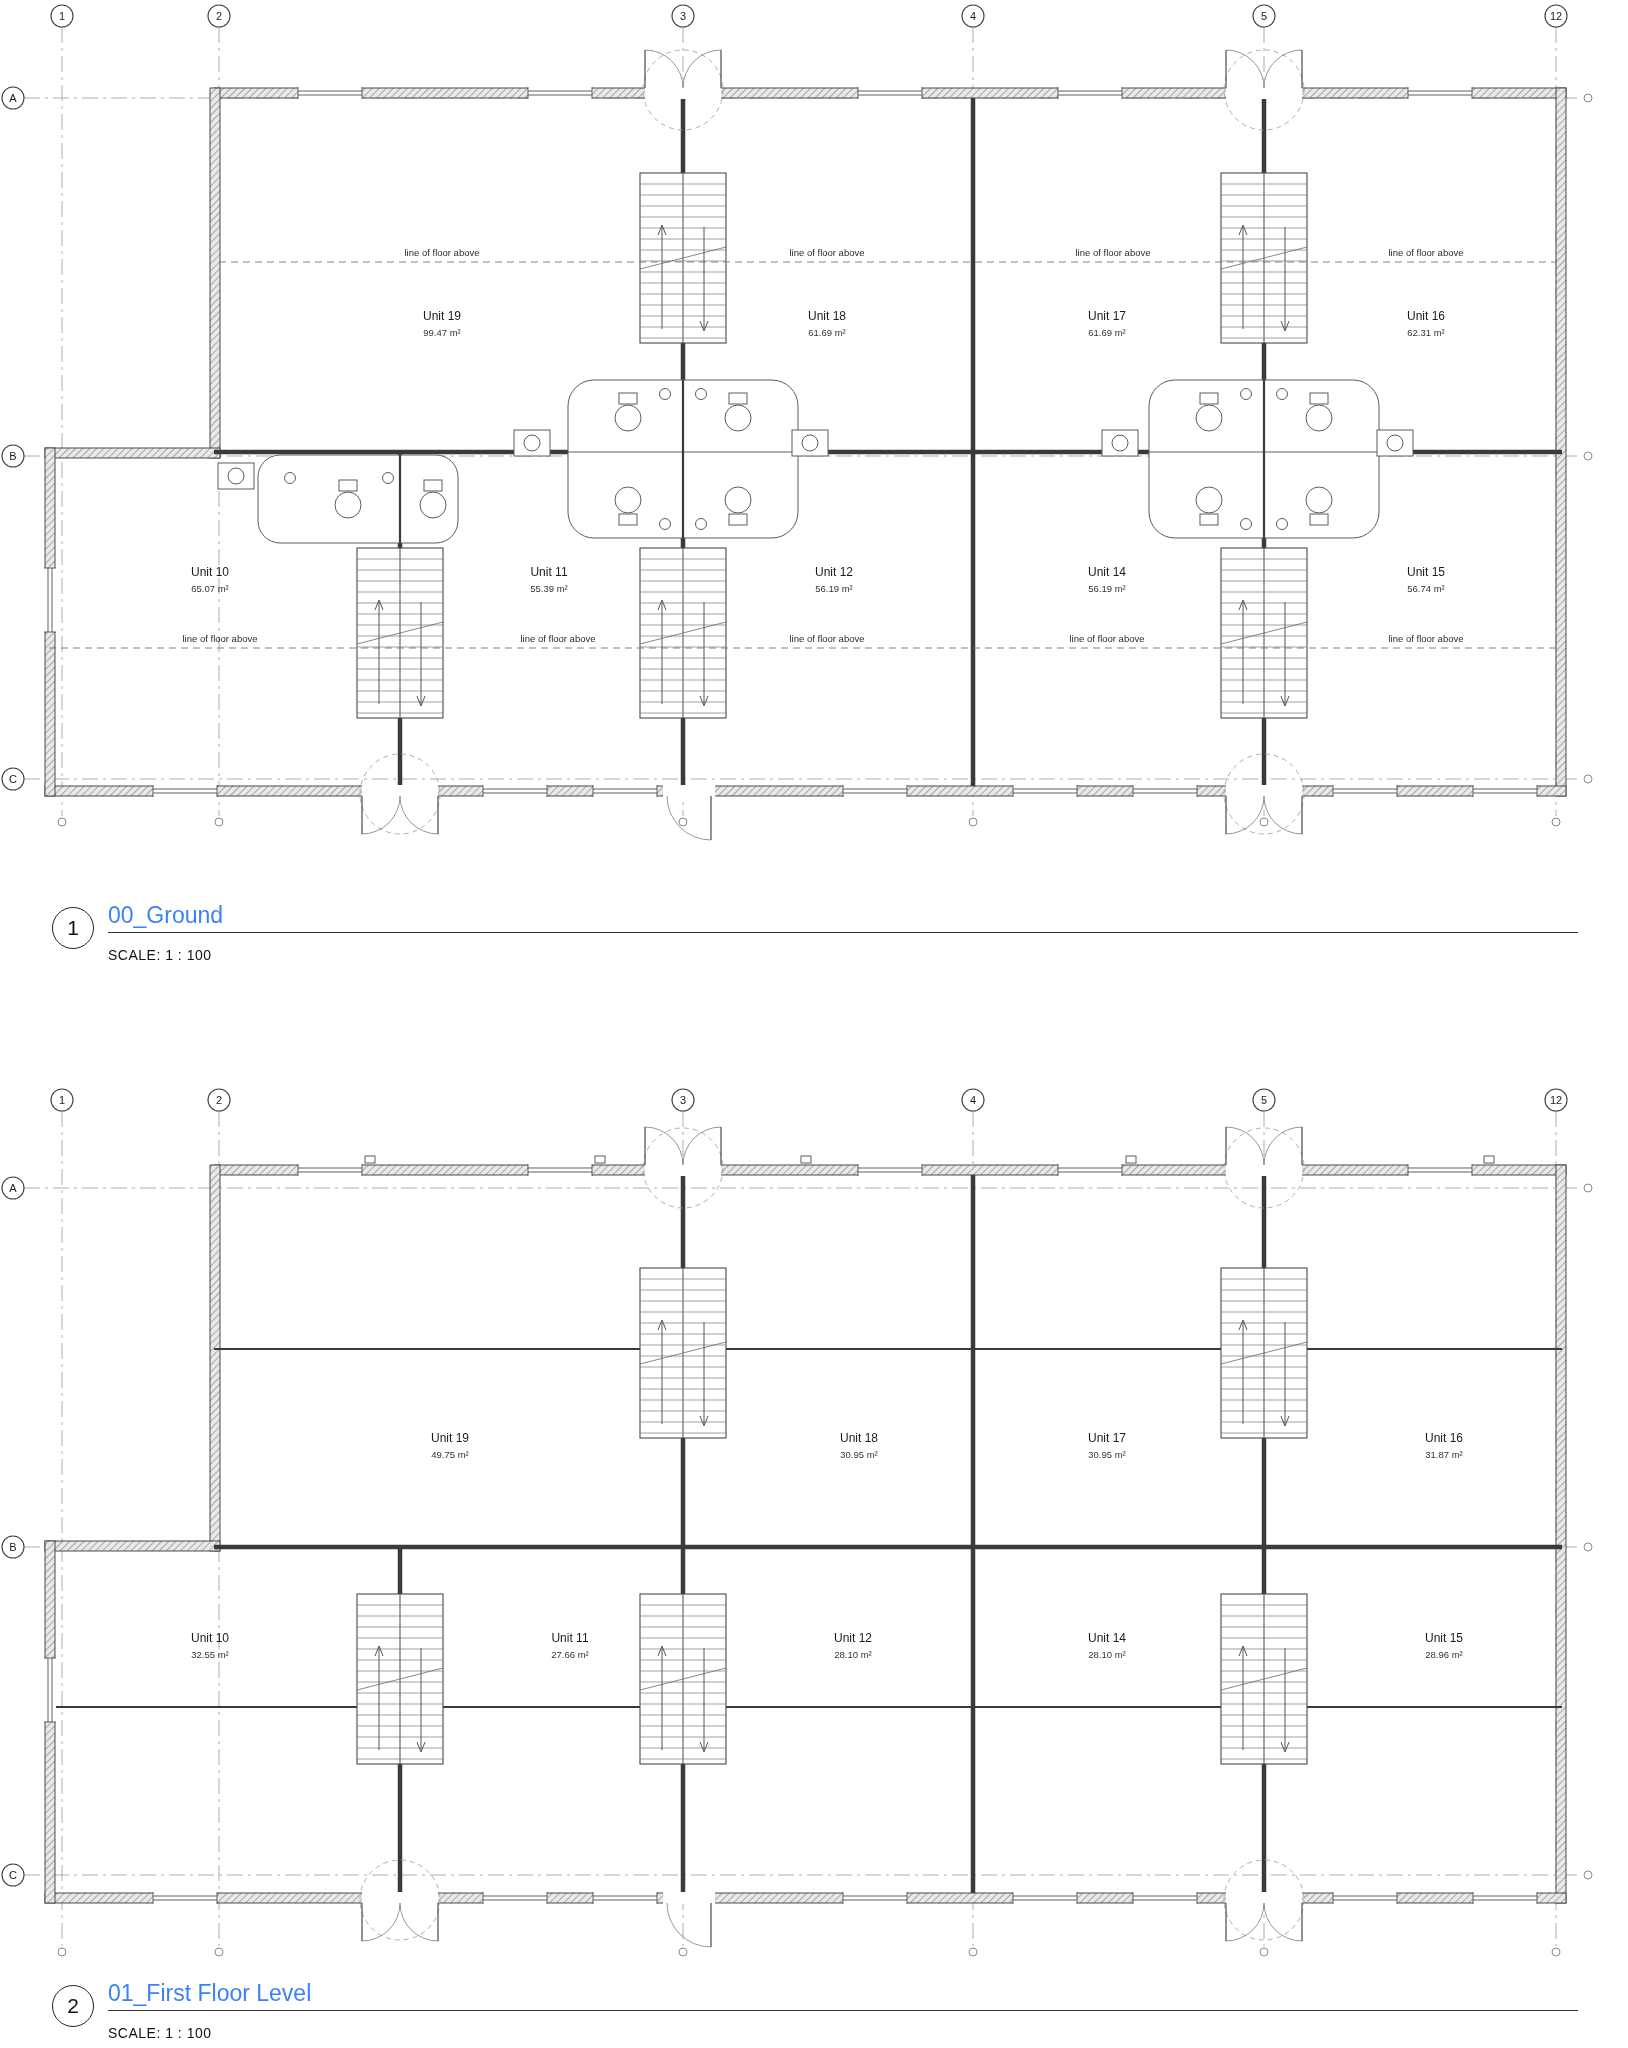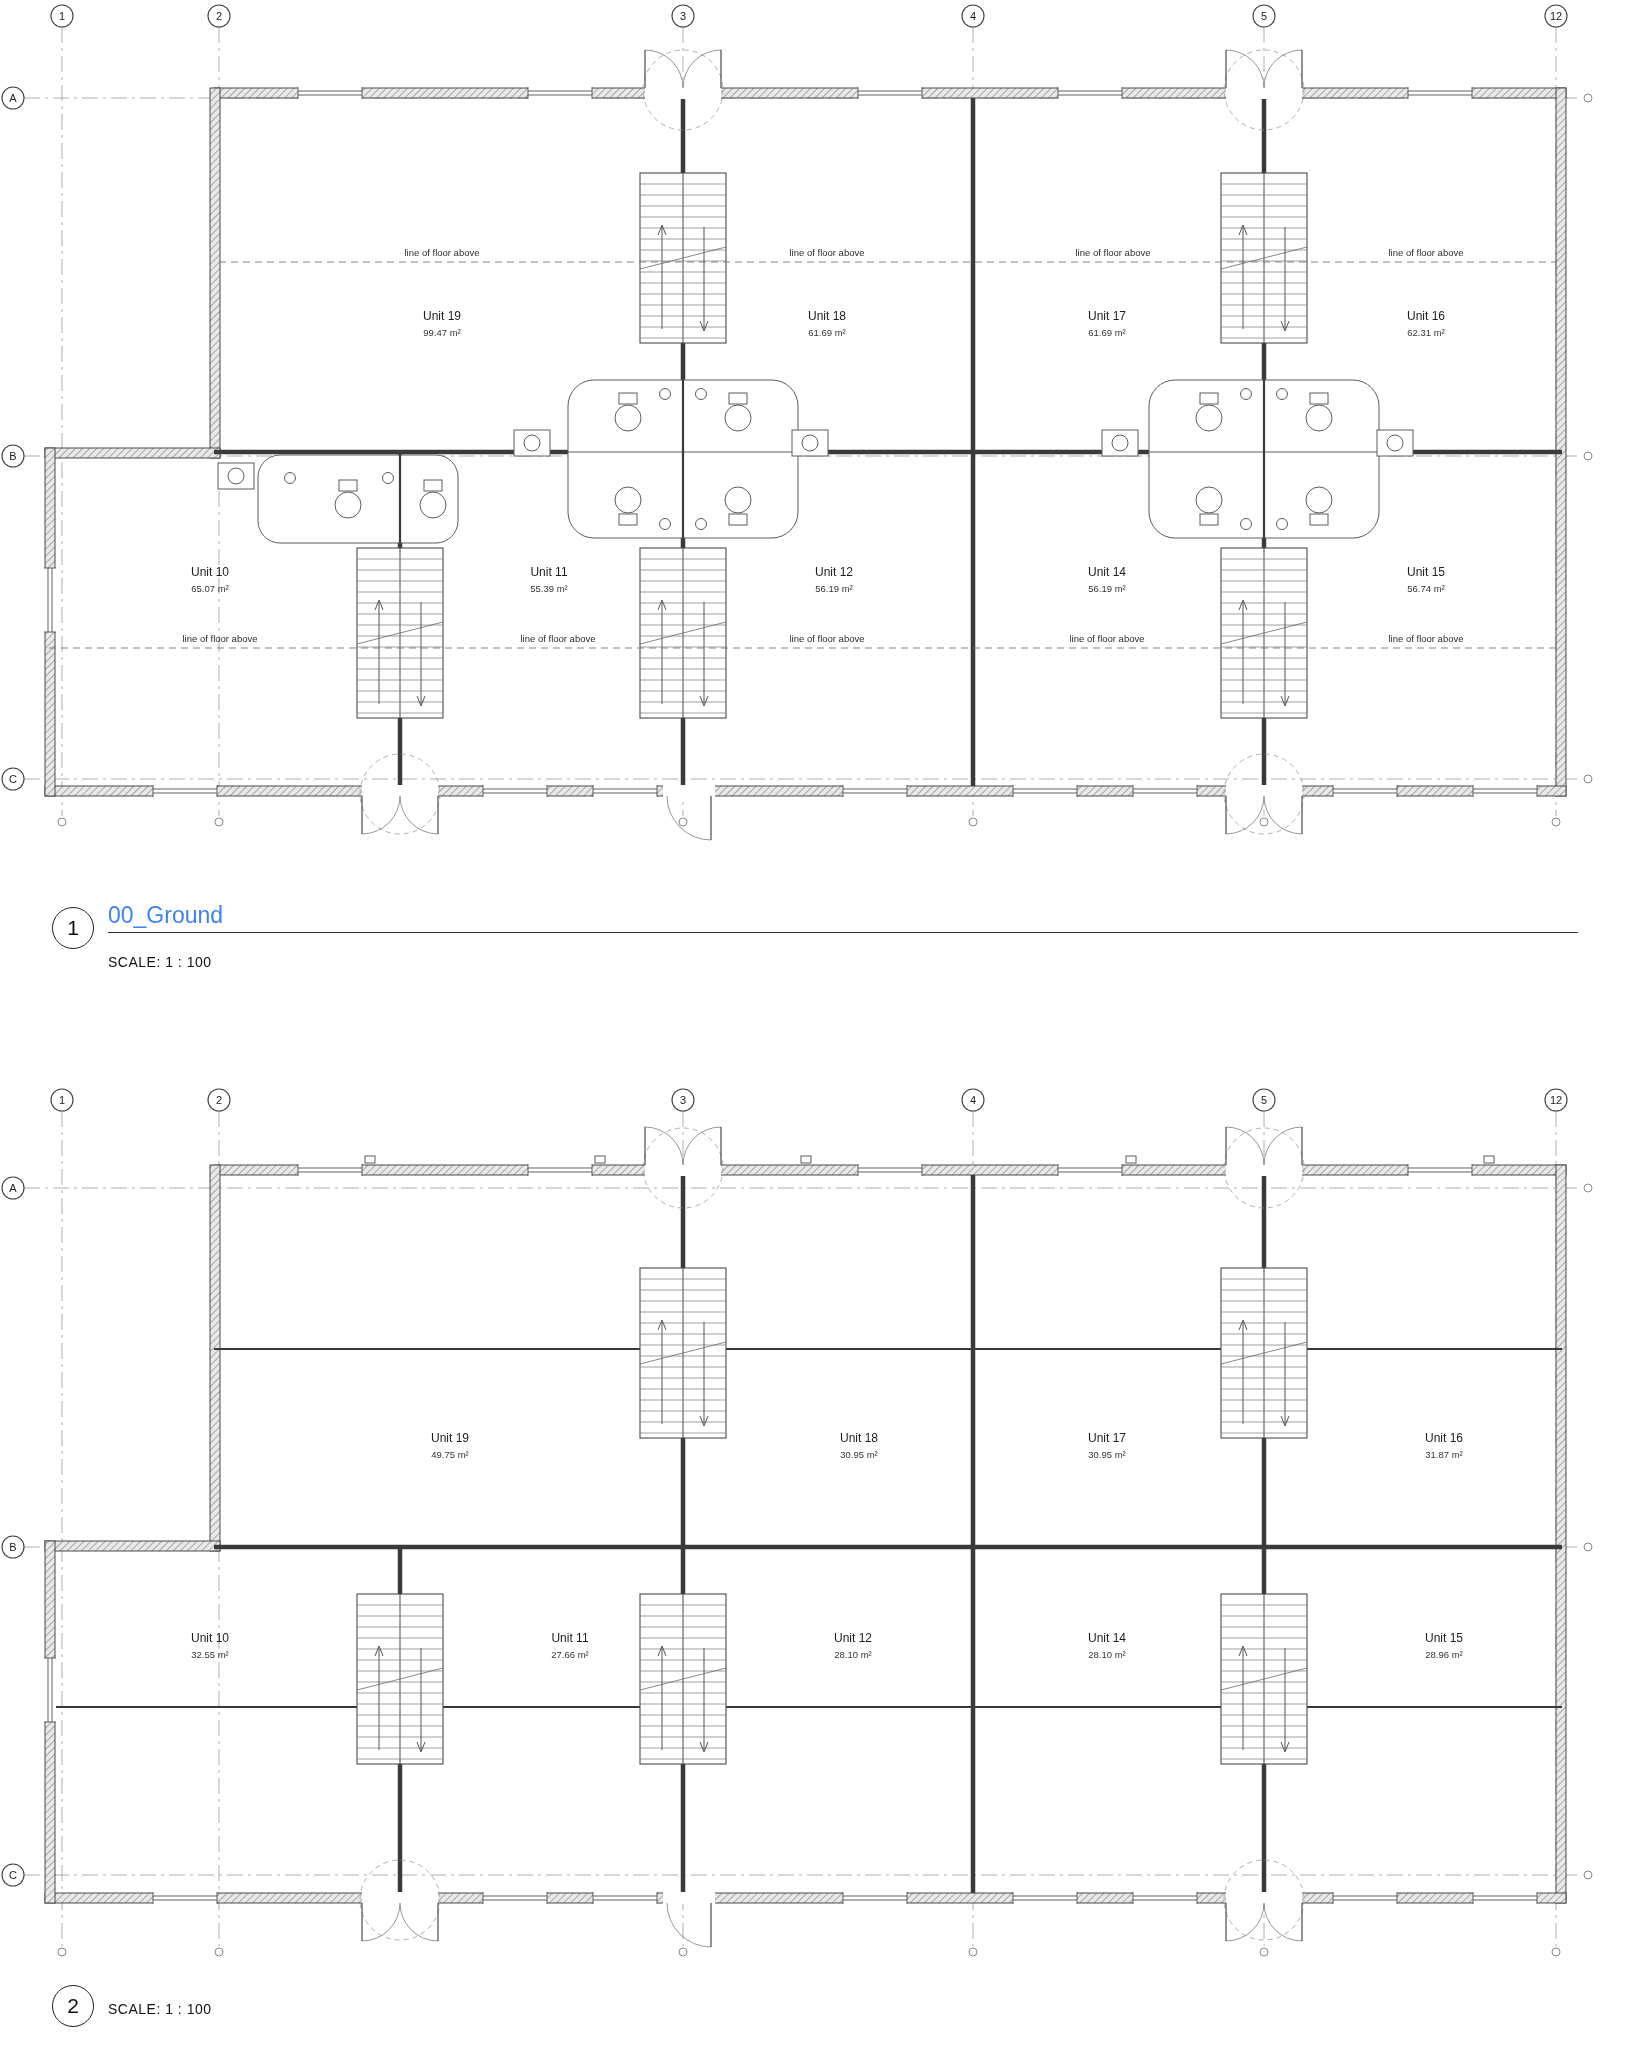--- a/index.html
+++ b/index.html
@@ -9,21 +9,21 @@
   .plan{position:absolute;left:0}
   #plan-ground{top:0}
   #plan-first{top:1080px}
 
   
   .vt{position:absolute;left:52px;display:flex;align-items:flex-start;gap:14px}
   .vt-circle{width:42px;height:42px;border:1.6px solid #222;border-radius:50%;display:flex;
              align-items:center;justify-content:center;font-size:21px;color:#111;flex:0 0 auto;margin-top:5px}
   .vt-body{width:1470px}
   .vt-name{font-size:23px;color:#3b82f6;padding-bottom:3px;border-bottom:1.6px solid #333}
-  .vt-scale{font-size:14px;color:#111;margin-top:21px;letter-spacing:.5px}
+  .vt-scale{font-size:14px;color:#111;margin-top:14px;letter-spacing:.5px}
 
   
   svg text{font-family:"Liberation Sans", sans-serif;fill:#1c1c1c}
   .t-bub{font-size:11px;text-anchor:middle}
   .t-unit{font-size:12px;text-anchor:middle}
   .t-area{font-size:9.5px;text-anchor:middle;fill:#333}
   .t-note{font-size:9.5px;text-anchor:middle;fill:#2c2c2c}
   .gridline{stroke:#9b9b9b;stroke-width:.8;stroke-dasharray:16 5 3 5}
   .bubble{fill:#fff;stroke:#3f3f3f;stroke-width:1.1}
   .tick{fill:#fff;stroke:#7c7c7c;stroke-width:.9}
@@ -449,17 +449,18 @@
       <text class="t-unit" x="1444" y="562">Unit 15</text>
       <text class="t-area" x="1444" y="578">28.96 m²</text>
     </g>
   </svg>
 
   <div class="vt" style="top:1980px">
     <div class="vt-circle">
       <span>2</span>
     </div>
     <div class="vt-body">
+      <div class="vt-name">01_First Floor Level</div>
       <div class="vt-scale">SCALE:  1 : 100</div>
     </div>
   </div>
 
 </div>
 
 </body></html>

